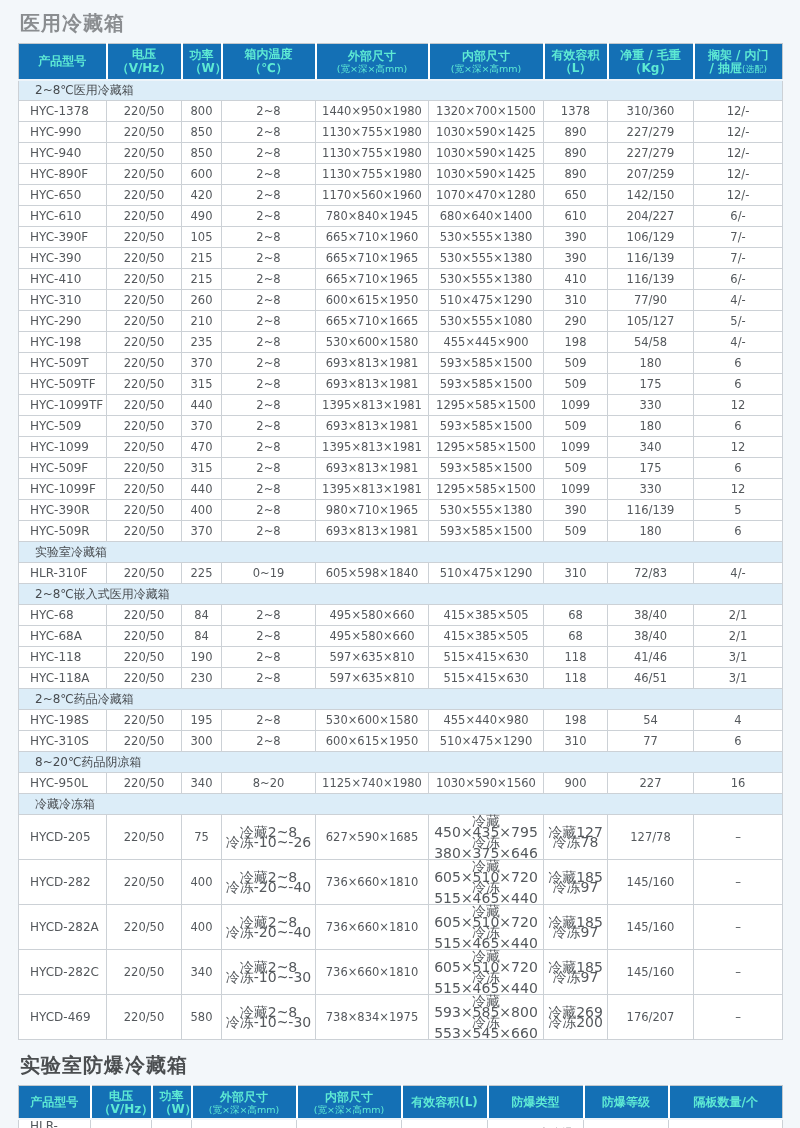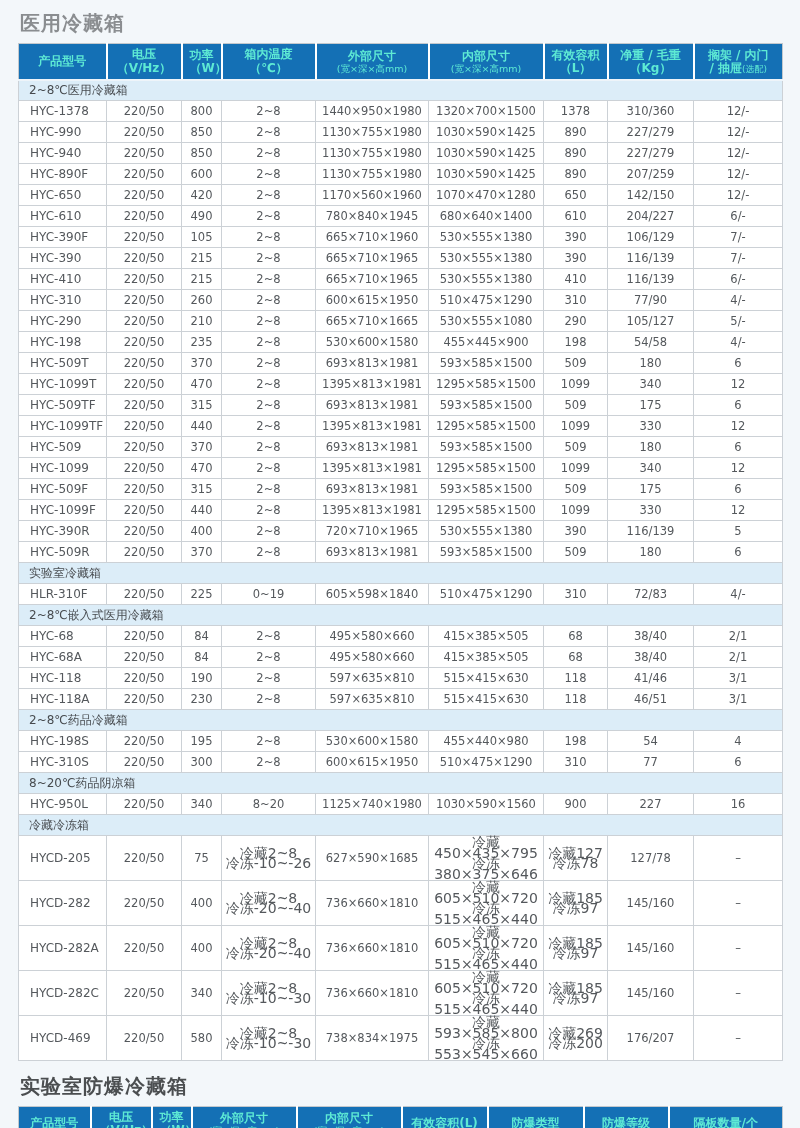--- a/index.html
+++ b/index.html
@@ -36,21 +36,21 @@
   th .note { font-size: 9px; font-weight: normal; }
   td {
     border: 1px solid #ccd1d6;
     font-size: 11.5px; color: #54585c;
     text-align: center; height: 21px; padding: 0 2px;
     line-height: 13px;
   }
   td.model { text-align: left; padding-left: 11px; font-size: 12px; }
   tr.band td {
     background: var(--band, #dcedf8);
-    text-align: left; padding-left: 10px;
+    text-align: left; padding-left: 16px;
     font-size: 12px; color: #474b4f; height: 21px;
   }
   td.dual {
     font-size: 14px; line-height: 10.5px;
     white-space: pre-line; height: 24px; padding: 1px 0;
   }
   #exp-table th { height: 32px; }
   #exp-table td { height: 25px; }
 </style>
 </head>
@@ -250,102 +250,91 @@
           <td>220/50</td>
           <td>370</td>
           <td>2~8</td>
           <td>693×813×1981</td>
           <td>593×585×1500</td>
           <td>509</td>
           <td>180</td>
           <td>6</td>
         </tr>
         <tr>
-          <td class="model">HYC-1099T</td>
+          <td class="model">HYC-509TF</td>
+          <td>220/50</td>
+          <td>315</td>
+          <td>2~8</td>
+          <td>693×813×1981</td>
+          <td>593×585×1500</td>
+          <td>509</td>
+          <td>175</td>
+          <td>6</td>
+        </tr>
+        <tr>
+          <td class="model">HYC-1099TF</td>
+          <td>220/50</td>
+          <td>440</td>
+          <td>2~8</td>
+          <td>1395×813×1981</td>
+          <td>1295×585×1500</td>
+          <td>1099</td>
+          <td>330</td>
+          <td>12</td>
+        </tr>
+        <tr>
+          <td class="model">HYC-509</td>
+          <td>220/50</td>
+          <td>370</td>
+          <td>2~8</td>
+          <td>693×813×1981</td>
+          <td>593×585×1500</td>
+          <td>509</td>
+          <td>180</td>
+          <td>6</td>
+        </tr>
+        <tr>
+          <td class="model">HYC-1099</td>
           <td>220/50</td>
           <td>470</td>
           <td>2~8</td>
           <td>1395×813×1981</td>
           <td>1295×585×1500</td>
           <td>1099</td>
           <td>340</td>
           <td>12</td>
         </tr>
         <tr>
-          <td class="model">HYC-509TF</td>
+          <td class="model">HYC-509F</td>
           <td>220/50</td>
           <td>315</td>
           <td>2~8</td>
           <td>693×813×1981</td>
           <td>593×585×1500</td>
           <td>509</td>
           <td>175</td>
           <td>6</td>
         </tr>
         <tr>
-          <td class="model">HYC-1099TF</td>
+          <td class="model">HYC-1099F</td>
           <td>220/50</td>
           <td>440</td>
           <td>2~8</td>
           <td>1395×813×1981</td>
           <td>1295×585×1500</td>
           <td>1099</td>
           <td>330</td>
           <td>12</td>
         </tr>
         <tr>
-          <td class="model">HYC-509</td>
-          <td>220/50</td>
-          <td>370</td>
-          <td>2~8</td>
-          <td>693×813×1981</td>
-          <td>593×585×1500</td>
-          <td>509</td>
-          <td>180</td>
-          <td>6</td>
-        </tr>
-        <tr>
-          <td class="model">HYC-1099</td>
-          <td>220/50</td>
-          <td>470</td>
-          <td>2~8</td>
-          <td>1395×813×1981</td>
-          <td>1295×585×1500</td>
-          <td>1099</td>
-          <td>340</td>
-          <td>12</td>
-        </tr>
-        <tr>
-          <td class="model">HYC-509F</td>
-          <td>220/50</td>
-          <td>315</td>
-          <td>2~8</td>
-          <td>693×813×1981</td>
-          <td>593×585×1500</td>
-          <td>509</td>
-          <td>175</td>
-          <td>6</td>
-        </tr>
-        <tr>
-          <td class="model">HYC-1099F</td>
-          <td>220/50</td>
-          <td>440</td>
-          <td>2~8</td>
-          <td>1395×813×1981</td>
-          <td>1295×585×1500</td>
-          <td>1099</td>
-          <td>330</td>
-          <td>12</td>
-        </tr>
-        <tr>
           <td class="model">HYC-390R</td>
           <td>220/50</td>
           <td>400</td>
           <td>2~8</td>
-          <td>720×710×1965</td>
+          <td>980×710×1965</td>
           <td>530×555×1380</td>
           <td>390</td>
           <td>116/139</td>
           <td>5</td>
         </tr>
         <tr>
           <td class="model">HYC-509R</td>
           <td>220/50</td>
           <td>370</td>
           <td>2~8</td>

